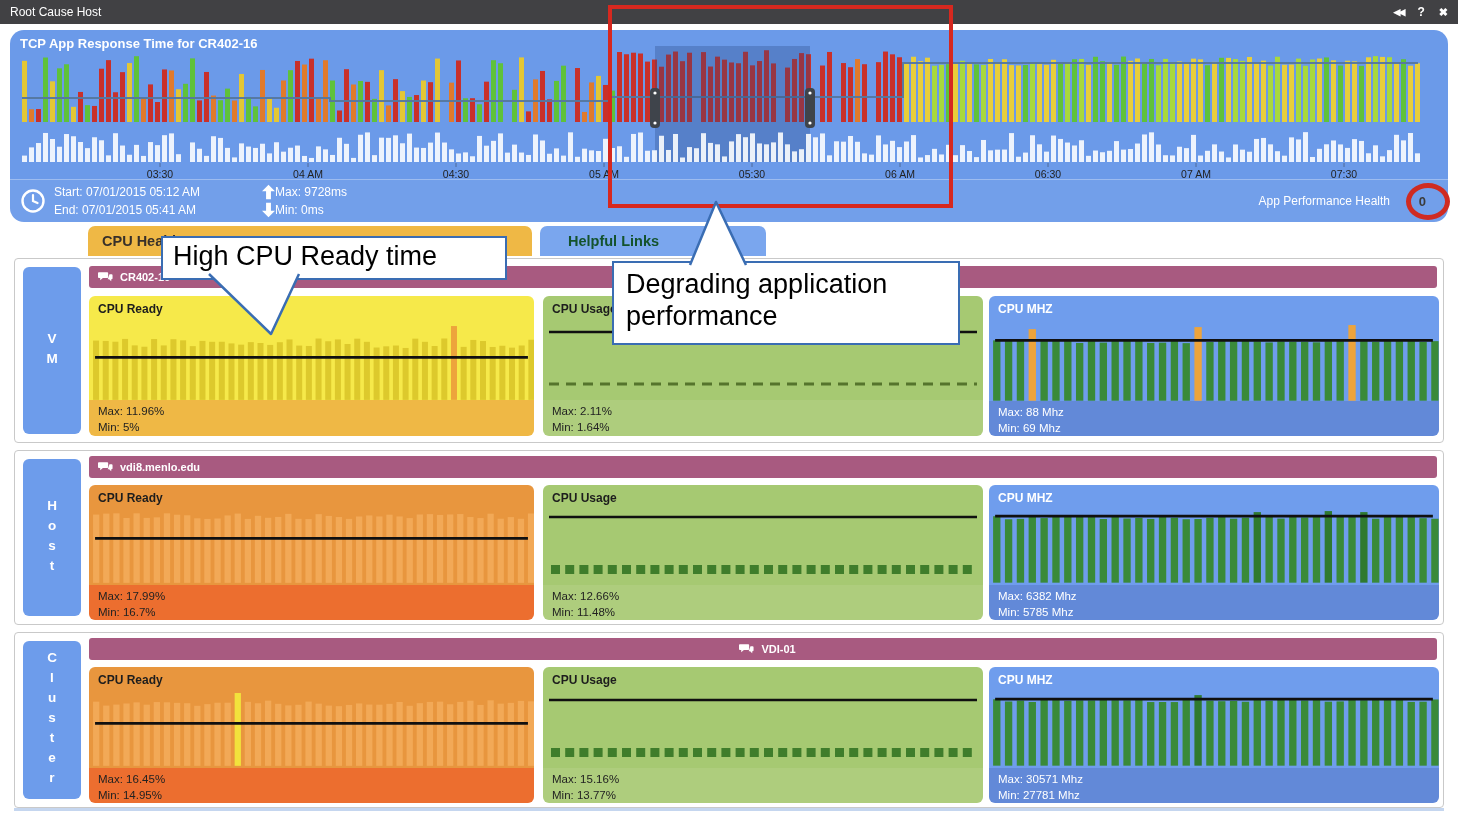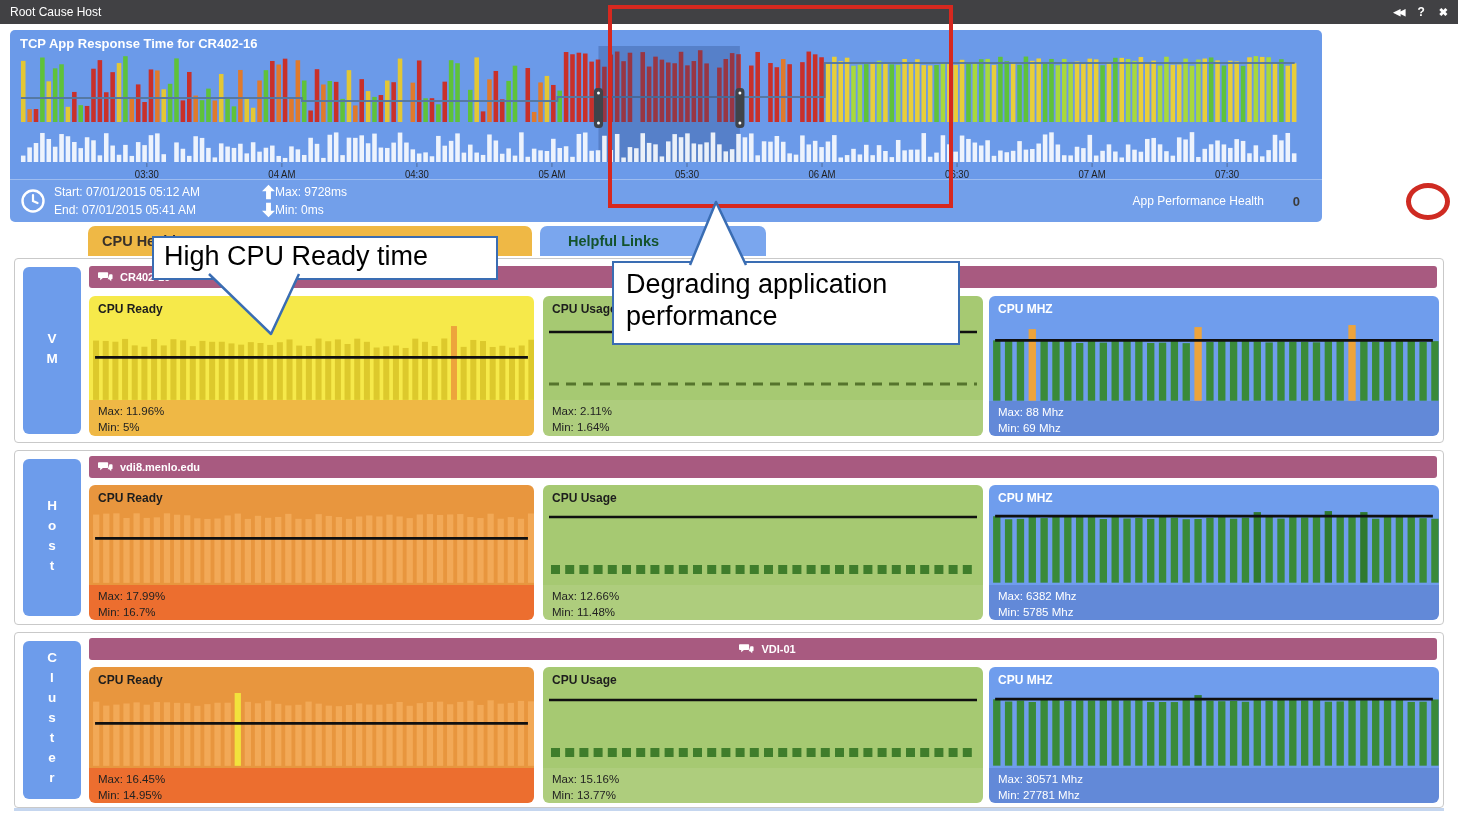--- a/index.html
+++ b/index.html
@@ -5,21 +5,21 @@
   html,body{margin:0;padding:0;background:#fff;}
   .stage{position:relative;width:1458px;height:816px;background:#ffffff;overflow:hidden;
          font-family:"Liberation Sans",sans-serif;-webkit-font-smoothing:antialiased;}
   
   .titlebar{position:absolute;left:0;top:0;width:1458px;height:24px;background:#414144;color:#fff;
             display:flex;align-items:center;font-size:12px;}
   .titlebar .t{margin-left:10px;}
   .titlebar .controls{position:absolute;right:10px;top:0;height:24px;display:flex;align-items:center;gap:14px;font-weight:bold;font-size:12px;}
   .titlebar .controls span{cursor:pointer;letter-spacing:-2px;}
   
-  .panel{position:absolute;left:10px;top:30px;width:1312px;height:192px;background:#6b9ae9;border-radius:5px;}
+  .panel{position:absolute;left:10px;top:30px;width:1438px;height:192px;background:#6b9ae9;border-radius:14px;}
   .panel-title{position:absolute;left:10px;top:6px;color:#fff;font-weight:bold;font-size:13px;z-index:2;}
   .panel svg.main{position:absolute;left:0;top:0;width:100%;height:100%;}
   .infobar{position:absolute;left:0;right:0;bottom:0;height:42px;border-top:1px solid rgba(255,255,255,.30);
            background:rgba(255,255,255,.05);border-radius:0 0 5px 5px;color:#fff;font-size:12px;}
   .clockwrap{position:absolute;left:10px;top:8px;}
   .dates{position:absolute;left:44px;top:3px;line-height:18px;}
   .mm{position:absolute;left:252px;top:3px;line-height:18px;}
   .mm .r{display:flex;align-items:center;height:18px;}
   .health{position:absolute;right:58px;top:0;height:42px;display:flex;align-items:center;font-size:12px;color:#fff;}
   .health-val{position:absolute;right:22px;top:0;height:42px;display:flex;align-items:center;color:#3b3b3b;font-weight:bold;font-size:13px;}
@@ -42,21 +42,21 @@
   .t-yellow .m-head,.t-yellow .m-chart{background:#f6e94a;} .t-yellow .m-stats{background:#efb845;}
   .t-green  .m-head,.t-green  .m-chart{background:#a6c972;} .t-green  .m-stats{background:#aecd7d;}
   .t-blue   .m-head,.t-blue   .m-chart{background:#6f9ded;} .t-blue   .m-stats{background:#6289d8;color:#fff;}
   .t-blue .m-head{color:#fff;}
   .t-orange .m-head,.t-orange .m-chart{background:#e8963e;} .t-orange .m-stats{background:#ec6e2f;}
   
   .red-rect{position:absolute;left:608px;top:5px;width:337px;height:195px;border:4px solid #d6281f;z-index:50;pointer-events:none;}
   .red-circle{position:absolute;left:1406px;top:183px;width:44px;height:37px;border:5px solid #cf2b22;border-radius:50%;z-index:50;pointer-events:none;box-sizing:border-box;}
   .callout{position:absolute;background:#fff;border:2.5px solid #3a6db3;color:#000;z-index:60;
            font-size:27px;line-height:1.18;box-sizing:border-box;}
-  .co1{left:152px;top:236px;width:346px;padding:3px 10px 5px;}
+  .co1{left:161px;top:236px;width:346px;padding:3px 10px 5px;}
   .co2{left:612px;top:261px;width:348px;padding:6px 12px 10px;}
   .tail{position:absolute;z-index:61;pointer-events:none;}
   .bottom-strip{position:absolute;left:14px;top:808px;width:1430px;height:3px;background:#c5d6ef;}
 </style>
 </head>
 <body>
 
 <div class="stage">
 
   <div class="titlebar">

